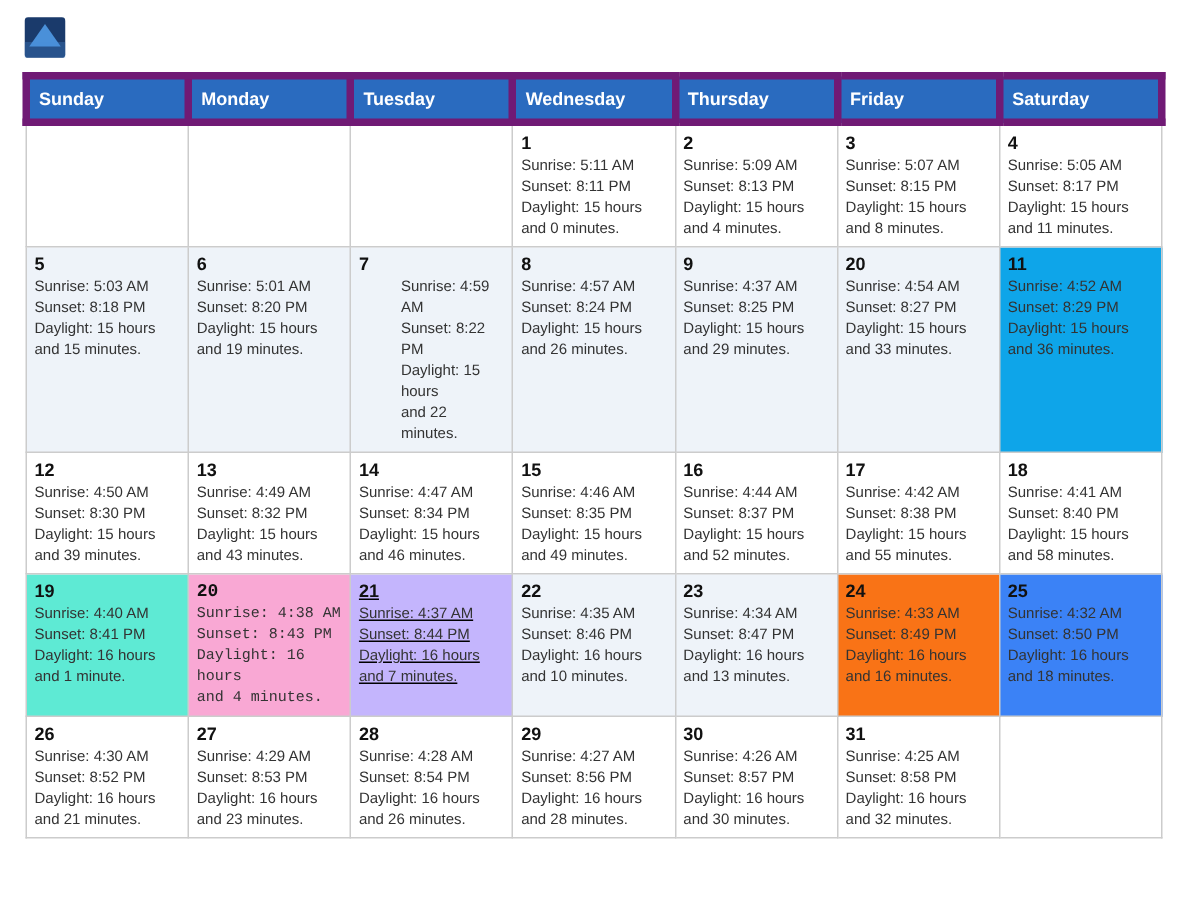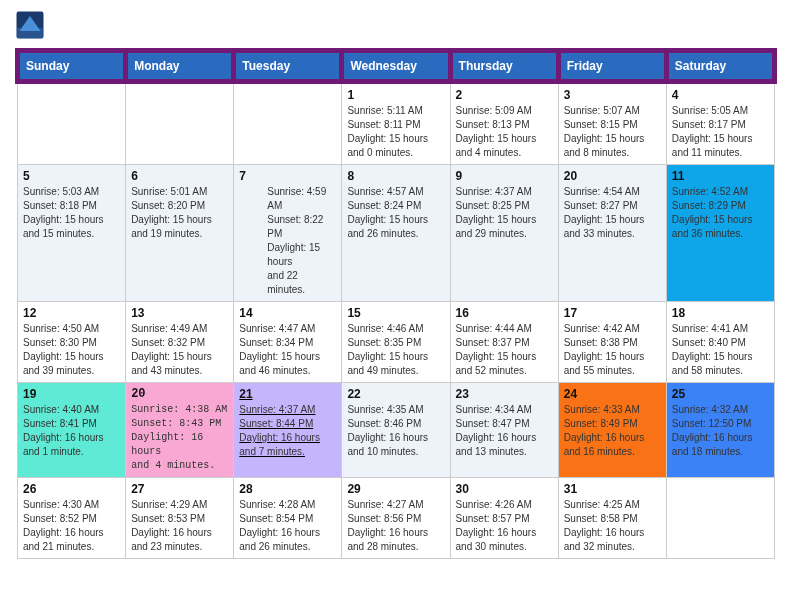--- a/index.html
+++ b/index.html
@@ -292,21 +292,21 @@
         <td style="background-color: #f97316;">
           <div class="day-number">24</div>
           <div class="day-info" style="white-space: pre-line;">Sunrise: 4:33 AM
 Sunset: 8:49 PM
 Daylight: 16 hours
 and 16 minutes.</div>
         </td>
         <td style="background-color: #3b82f6;">
           <div class="day-number">25</div>
           <div class="day-info" style="white-space: pre-line;">Sunrise: 4:32 AM
-Sunset: 12:50 PM
+Sunset: 8:50 PM
 Daylight: 16 hours
 and 18 minutes.</div>
         </td>
       </tr>
       <tr>
         <td>
           <div class="day-number">26</div>
           <div class="day-info" style="white-space: pre-line;">Sunrise: 4:30 AM
 Sunset: 8:52 PM
 Daylight: 16 hours

